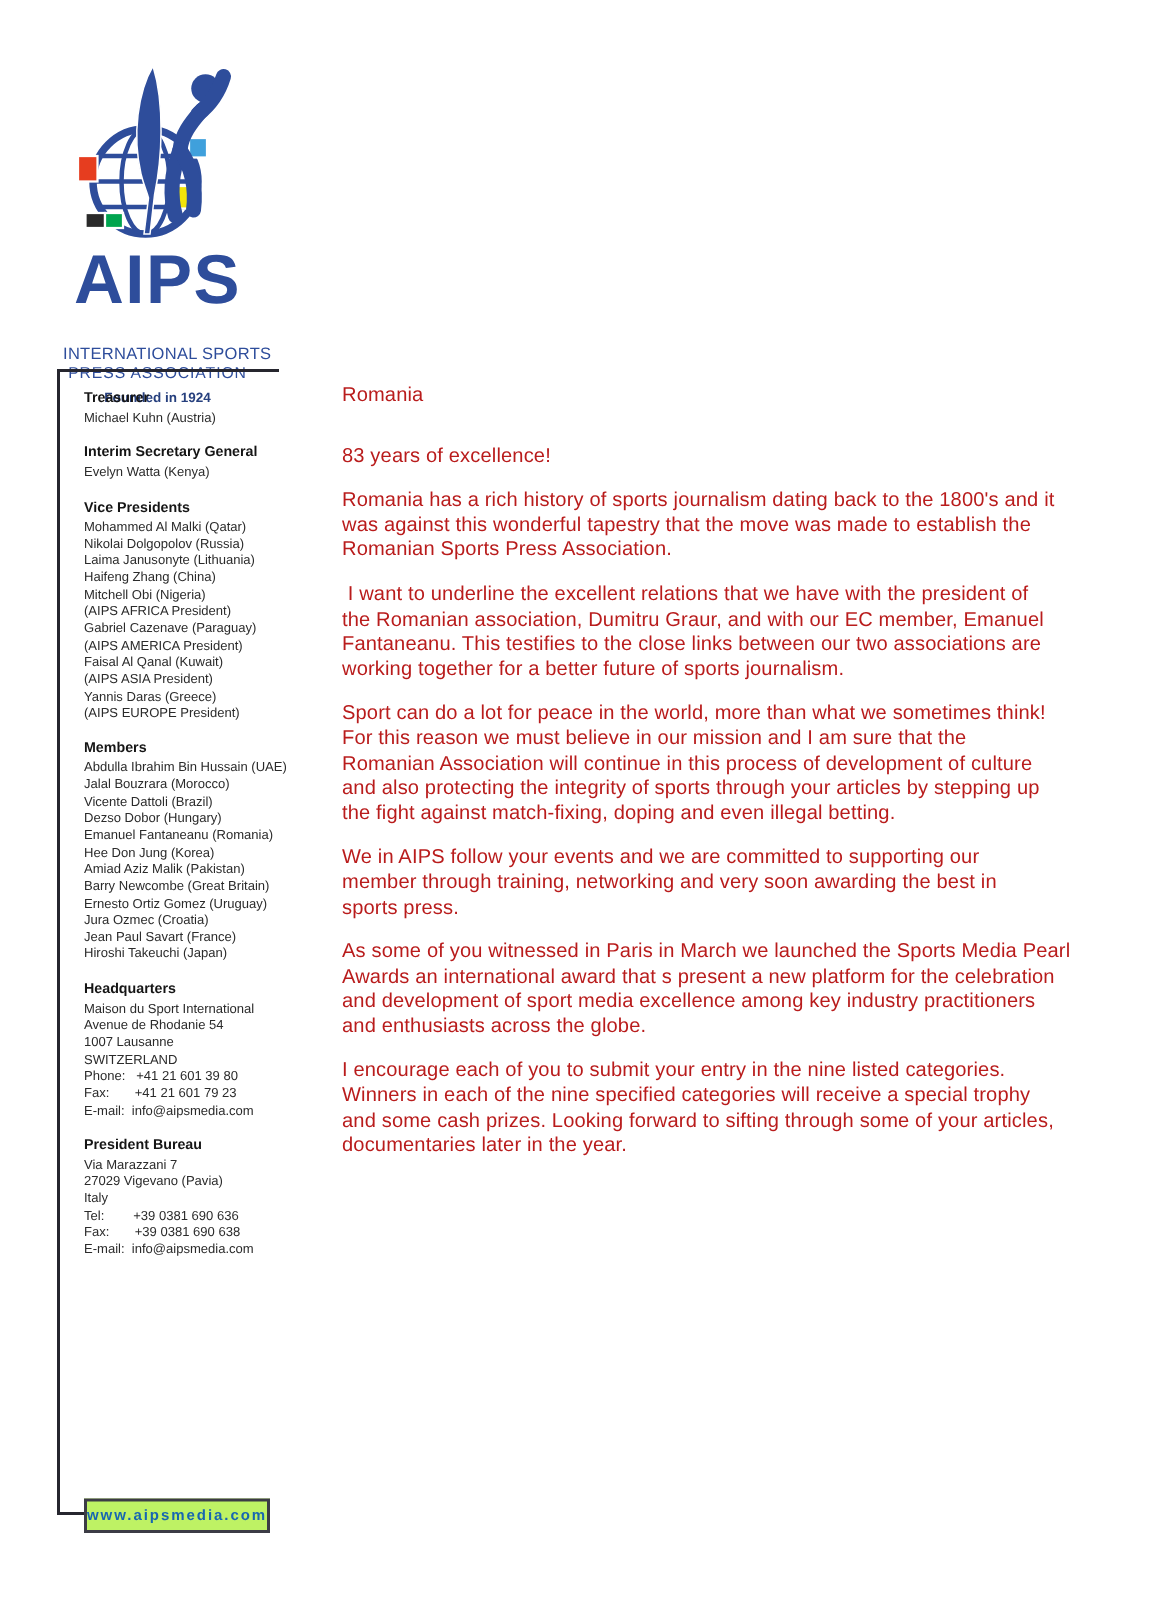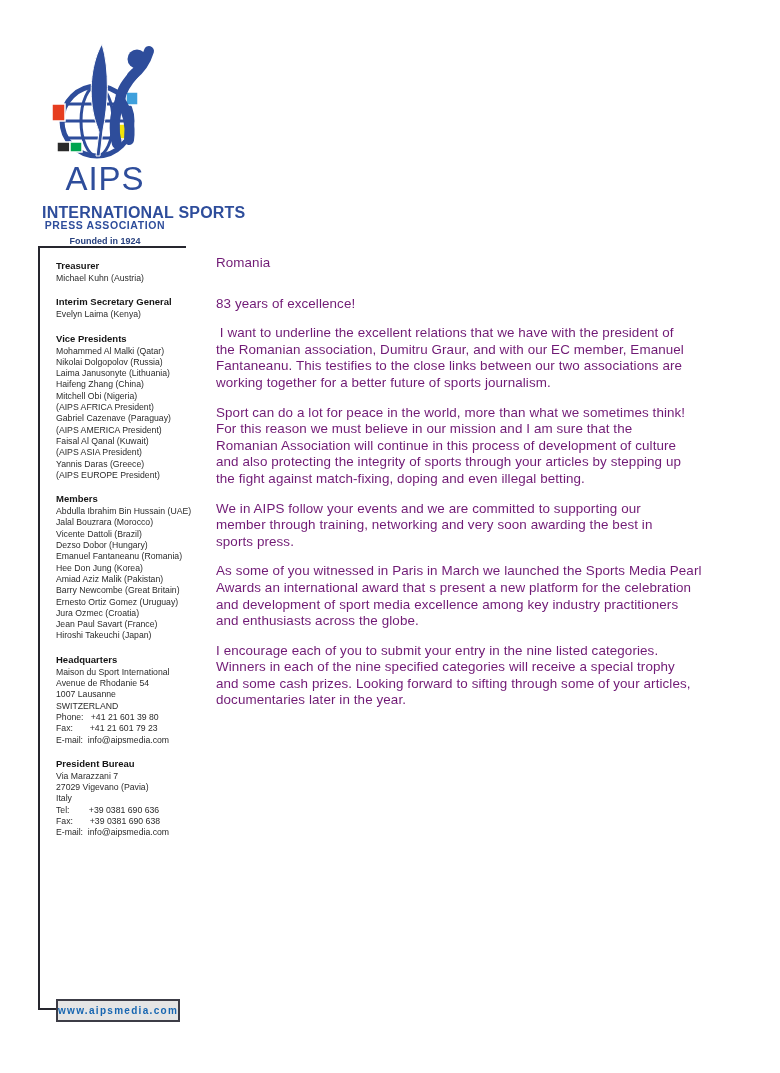--- a/index.html
+++ b/index.html
@@ -3,52 +3,52 @@
 <meta charset="utf-8">
 <style>
   html,body { margin:0; padding:0; background:#ffffff; }
   .page {
     position:relative; width:780px; height:1073px; background:#ffffff;
     font-family:"Liberation Sans", sans-serif; overflow:hidden;
   }
   
   .logo { position:absolute; left:42px; top:28px; width:126px; text-align:center; }
   .logo-acronym {
-    font-size:33px; font-weight:normal; color:#2e4d9b; line-height:1;
+    font-size:46px; font-weight:bold; color:#2e4d9b; line-height:1;
     letter-spacing:1px; margin-top:-2px;
   }
   .logo-sub {
-    font-size:16px; font-weight:bold; color:#2e4d9b;
-    letter-spacing:0.2px; line-height:13px; margin-top:11px; white-space:nowrap;
+    font-size:11px; font-weight:normal; color:#2e4d9b;
+    letter-spacing:0.2px; line-height:13px; margin-top:21px; white-space:nowrap;
   }
-  .logo-sub2 { font-size:10.5px; font-weight:bold; color:#2e4d9b; letter-spacing:0.6px; line-height:13px; white-space:nowrap; }
+  .logo-sub2 { font-size:10.5px; font-weight:normal; color:#2e4d9b; letter-spacing:0.6px; line-height:13px; white-space:nowrap; }
   .logo-founded { font-size:9px; font-weight:bold; color:#27407e; margin-top:4px; }
   
   .rule { position:absolute; background:#26262e; }
   .rule-top    { left:38px; top:246px; width:148px; height:2px; }
   .rule-left   { left:38px; top:246px; width:2px;  height:764px; }
   .rule-bottom { left:38px; top:1008px; width:20px; height:2px; }
   
   .website-box {
     position:absolute; left:56px; top:999px; width:120px;
     border:2px solid #3c3c46; padding:4px 0; text-align:center;
     font-size:10px; font-weight:bold; letter-spacing:1.3px; color:#1766b1;
-    background:#e5e5e5;
+    background:#bef264;
   }
   
   .sidebar { position:absolute; left:56px; top:260px; width:158px; }
   .sb-section { margin-bottom:12px; }
   .sb-section:nth-child(7) { margin-top:54px;text-decoration:underline; }   
   .sb-section:nth-child(8) { }   
   .sb-title { font-size:9.5px; font-weight:bold; color:#151515; line-height:12px; margin-bottom:1px; }
   .sb-line  { font-size:8.7px; color:#2b2b2b; line-height:11.3px; white-space:pre-wrap; }
   
   .letter {
-    position:absolute; left:216px; top:255px; width:540px;
-    font-size:13.4px; line-height:16.6px; color:#701a75; letter-spacing:0.1px;
+    position:absolute; left:228px; top:255px; width:540px;
+    font-size:13.4px; line-height:16.6px; color:#b91c1c; letter-spacing:0.1px;
   }
   .recipient { margin-bottom:24px; }
   .para { margin:0 0 13px 0; white-space:pre-wrap; }
   .sig-name { margin-top:4px; }
   .sig-title { font-weight:bold; }
 </style>
 </head>
 <body>
 
 <div class="page">
@@ -92,21 +92,21 @@
   <div class="rule rule-left"></div>
   <div class="rule rule-bottom"></div>
 
   <aside class="sidebar" id="sidebar">
       <div class="sb-section">
         <div class="sb-title">Treasurer</div>
         <div class="sb-line">Michael Kuhn (Austria)</div>
       </div>
       <div class="sb-section">
         <div class="sb-title">Interim Secretary General</div>
-        <div class="sb-line">Evelyn Laima (Kenya)</div>
+        <div class="sb-line">Evelyn Watta (Kenya)</div>
       </div>
       <div class="sb-section">
         <div class="sb-title">Vice Presidents</div>
         <div class="sb-line">Mohammed Al Malki (Qatar)</div>
         <div class="sb-line">Nikolai Dolgopolov (Russia)</div>
         <div class="sb-line">Laima Janusonyte (Lithuania)</div>
         <div class="sb-line">Haifeng Zhang (China)</div>
         <div class="sb-line">Mitchell Obi (Nigeria)</div>
         <div class="sb-line">(AIPS AFRICA President)</div>
         <div class="sb-line">Gabriel Cazenave (Paraguay)</div>
@@ -153,20 +153,23 @@
     </aside>
 
   <div class="website-box">
     <span>www.aipsmedia.com</span>
   </div>
 
   <main class="letter">
     <div class="recipient">Romania</div>
     <div id="paragraphs">
         <p class="para">83 years of excellence!</p>
+        <p class="para">Romania has a rich history of sports journalism dating back to the 1800's and it
+was against this wonderful tapestry that the move was made to establish the
+Romanian Sports Press Association.</p>
         <p class="para"> I want to underline the excellent relations that we have with the president of
 the Romanian association, Dumitru Graur, and with our EC member, Emanuel
 Fantaneanu. This testifies to the close links between our two associations are
 working together for a better future of sports journalism.</p>
         <p class="para">Sport can do a lot for peace in the world, more than what we sometimes think!
 For this reason we must believe in our mission and I am sure that the
 Romanian Association will continue in this process of development of culture
 and also protecting the integrity of sports through your articles by stepping up
 the fight against match-fixing, doping and even illegal betting.</p>
         <p class="para">We in AIPS follow your events and we are committed to supporting our

